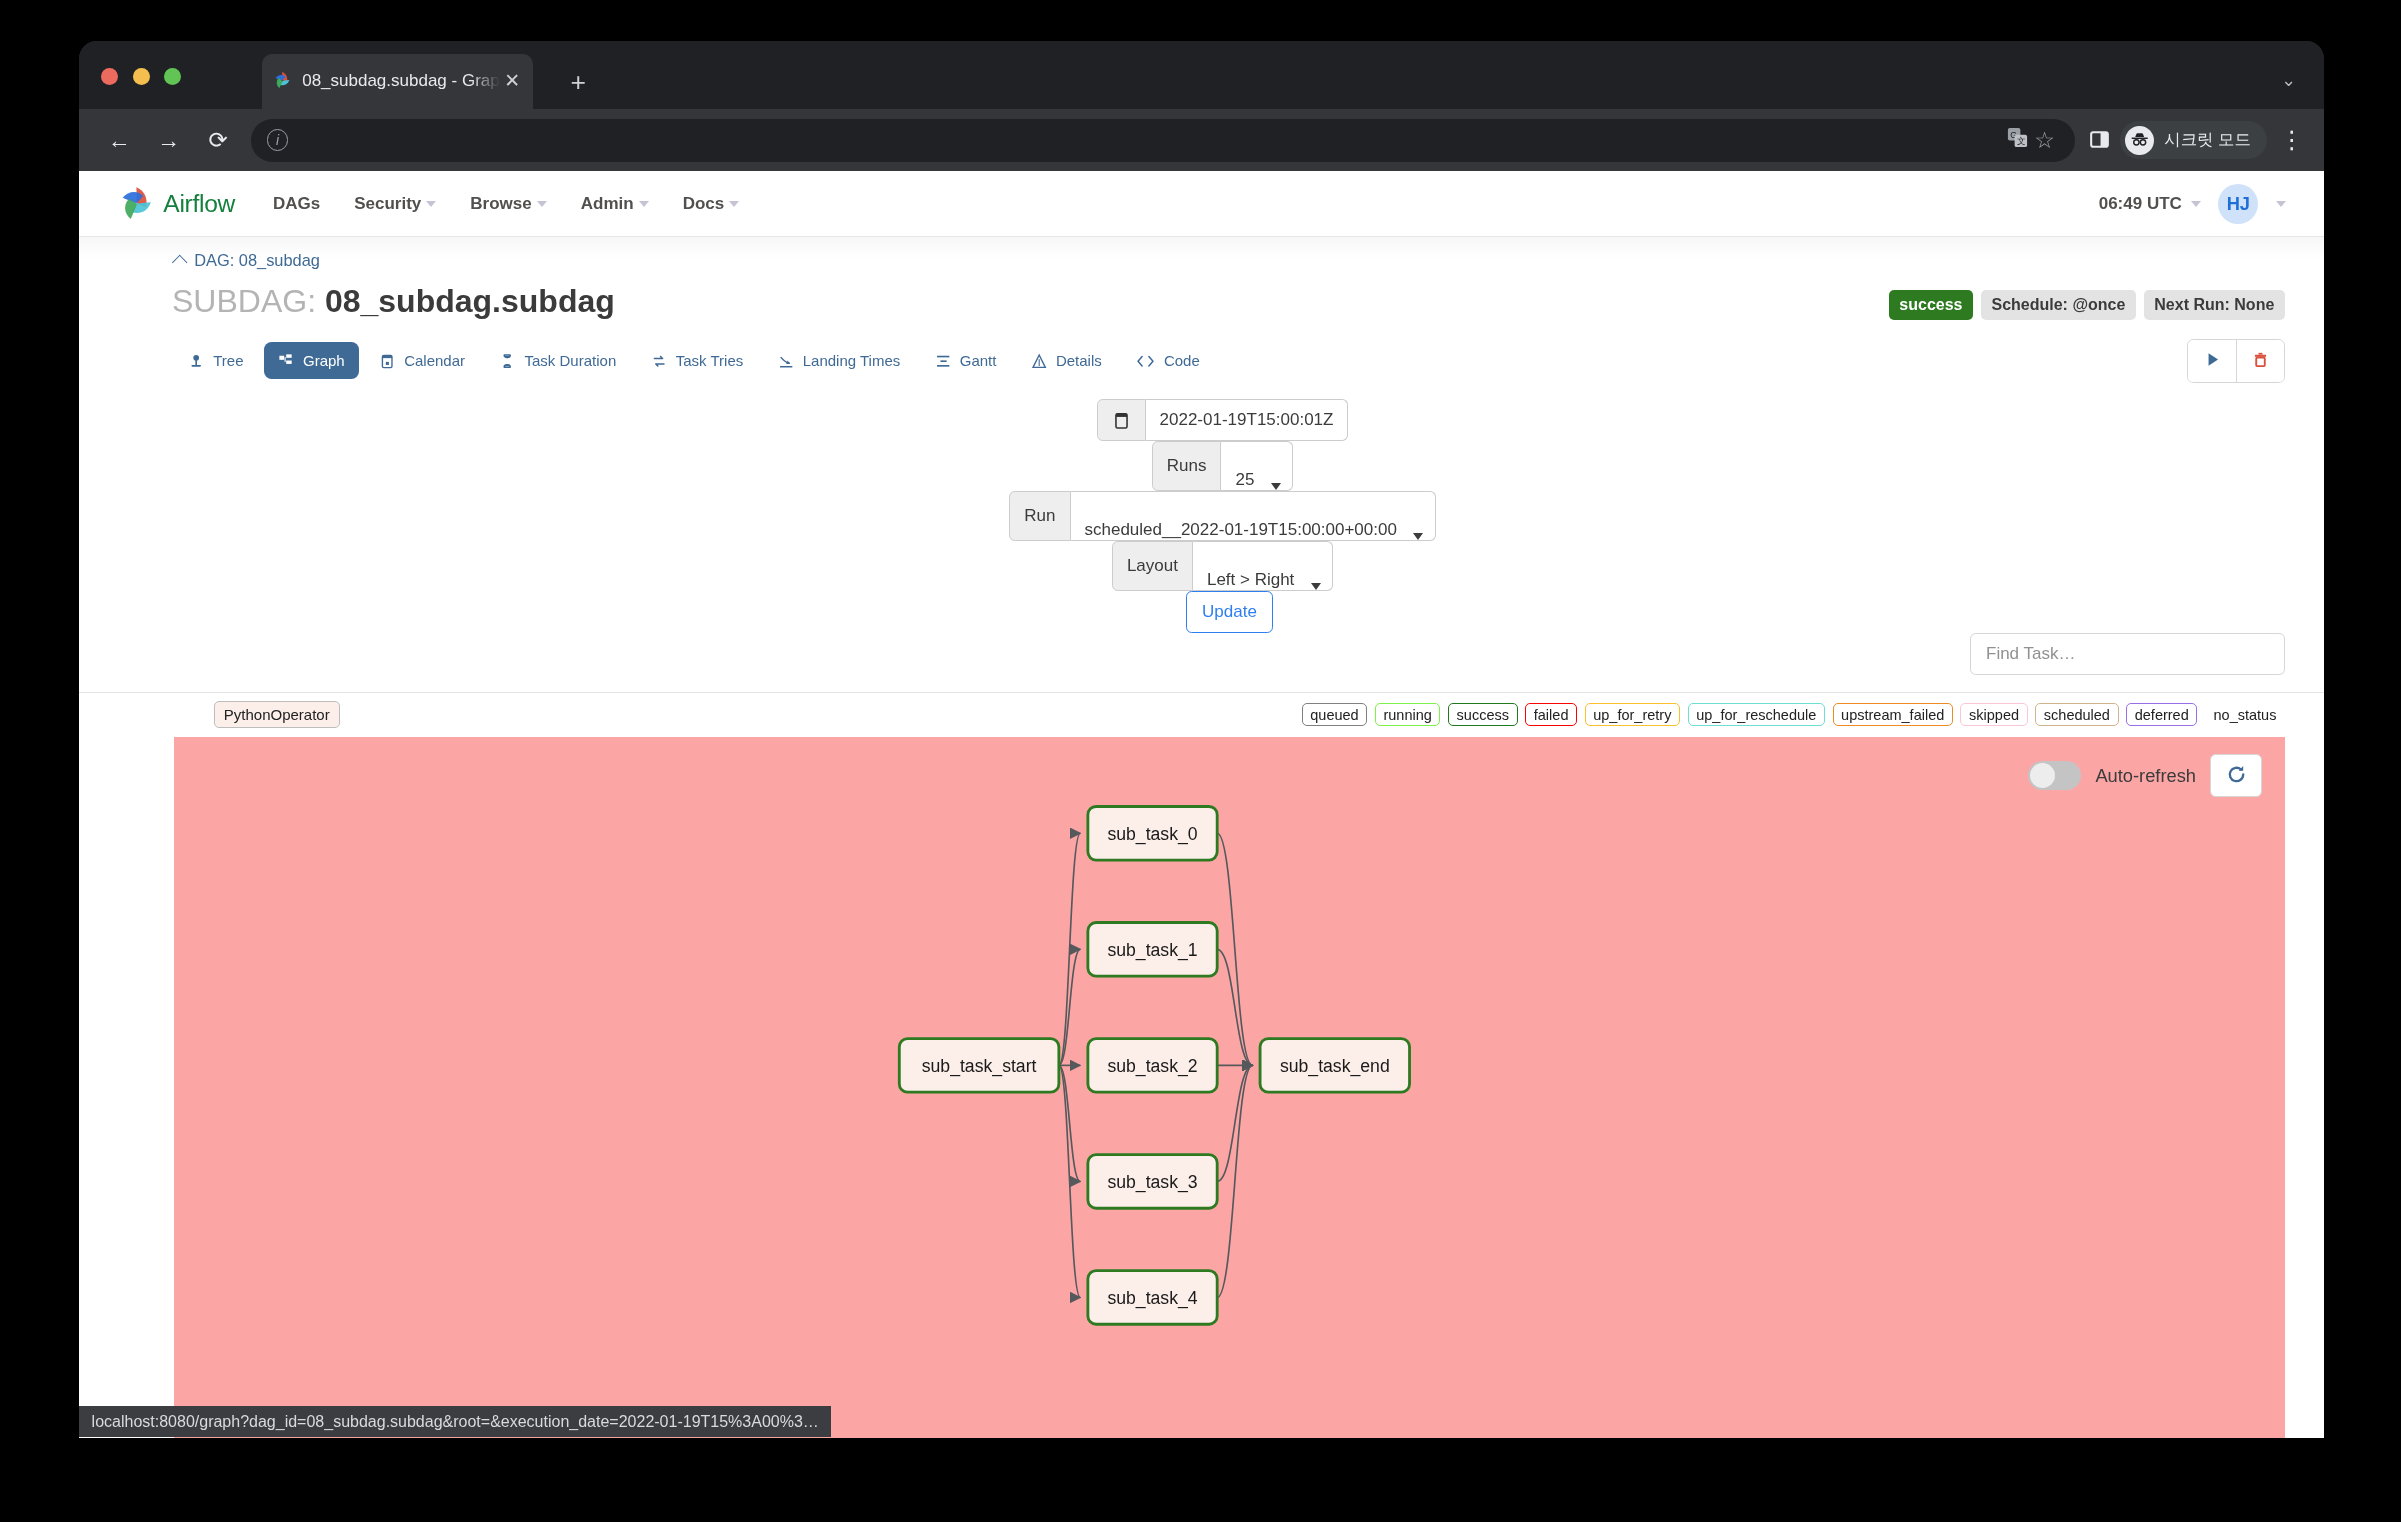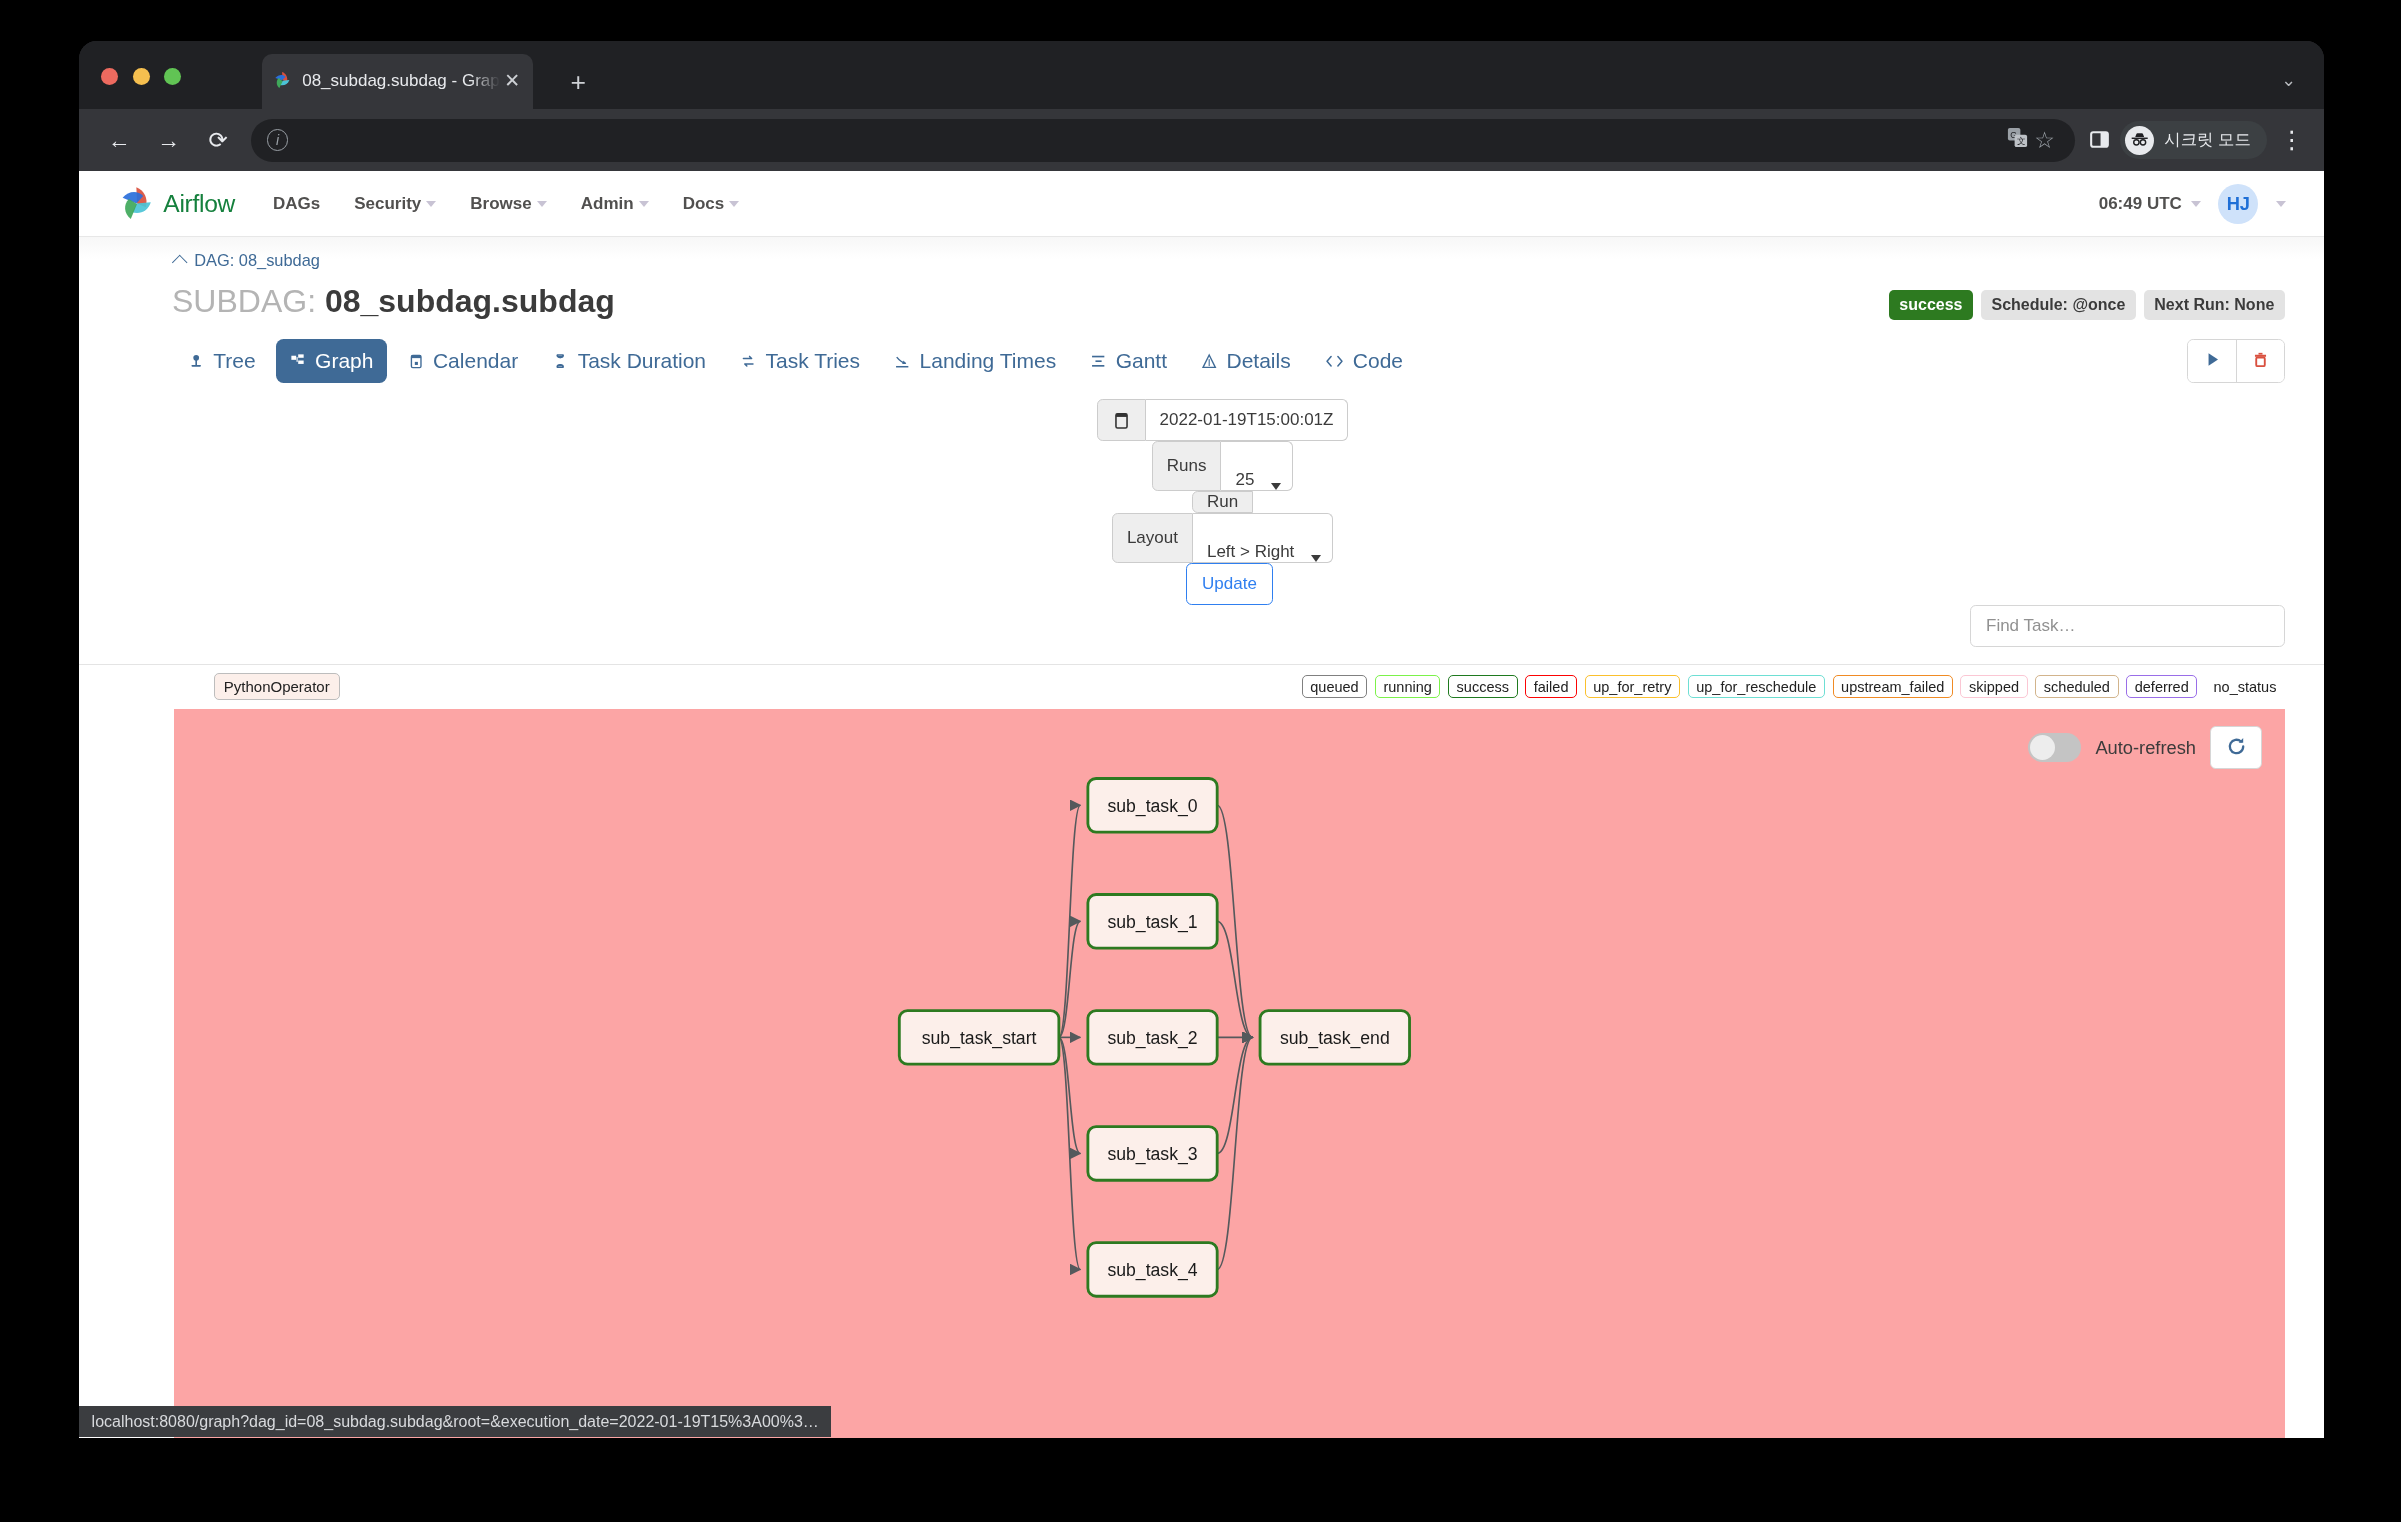--- a/index.html
+++ b/index.html
@@ -178,21 +178,21 @@
   .badge.success { background: #2d7a20; color: #fff; }
   .badge.grey { background: #e3e3e3; color: #3b3b3b; }
 
   .tabsrow {
     display: flex; align-items: center;
     padding: 19px 39px 0 95px;
     gap: 6.3px;
   }
   .uitab {
     display: flex; align-items: center; gap: 8.8px;
-    font-size: 21px; color: #3f6a96;
+    font-size: 15px; color: #3f6a96;
     padding: 10px 14px; border-radius: 7.6px;
   }
   .uitab.active { background: #3f6a96; color: #fff; }
   .uitab svg { display: block; }
   .tab-actions { margin-left: auto; display: flex; border: 0.6px solid #d6d6d6; border-radius: 6.3px; overflow: hidden; }
   .tab-act { width: 48px; height: 42px; display: flex; align-items: center; justify-content: center; background: #fff; }
   .tab-act + .tab-act { border-left: 0.6px solid #d6d6d6; }
 
   .toolbar {
     display: flex; align-items: center;
@@ -542,20 +542,24 @@
         </div>
         <div class="group">
           <span class="grp-addon grp-first">Runs</span>
           <span class="grp-select grp-last">
             <span>25</span>
             <i class="sel-caret"></i>
           </span>
         </div>
         <div class="group">
           <span class="grp-addon grp-first">Run</span>
+          <span class="grp-select grp-last">
+            <span>scheduled__2022-01-19T15:00:00+00:00</span>
+            <i class="sel-caret"></i>
+          </span>
         </div>
         <div class="group">
           <span class="grp-addon grp-first">Layout</span>
           <span class="grp-select grp-last">
             <span>Left &gt; Right</span>
             <i class="sel-caret"></i>
           </span>
         </div>
         <span class="btn-update">Update</span>
         <span class="find-task">Find Task…</span>

